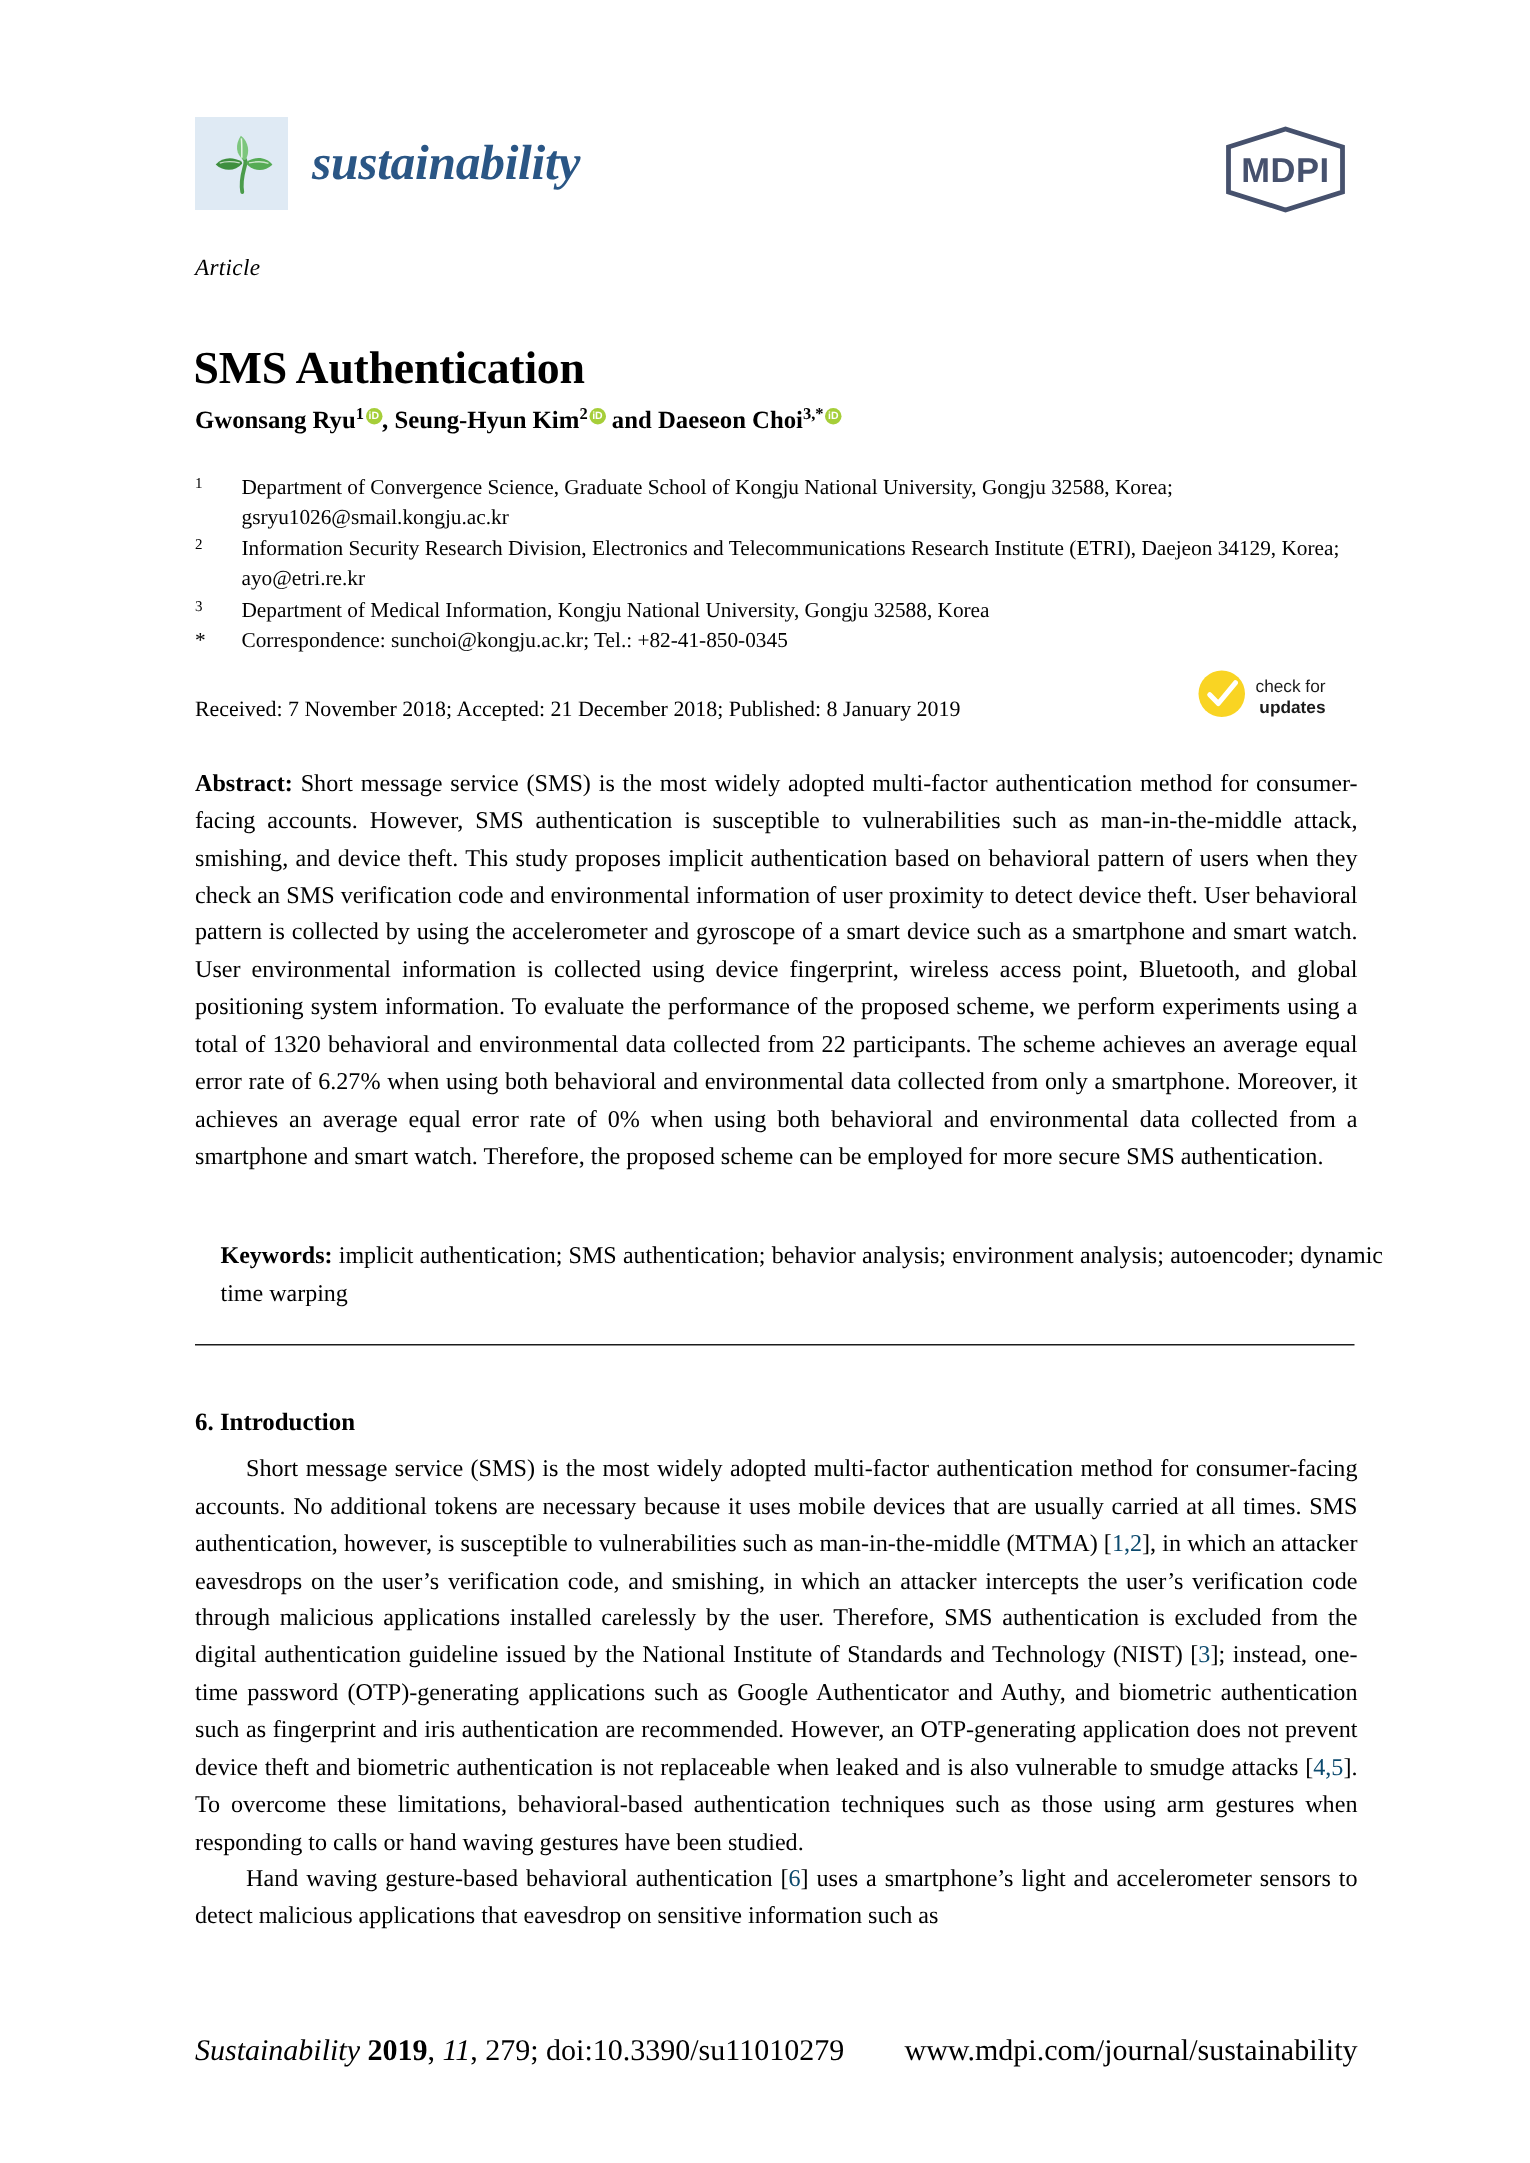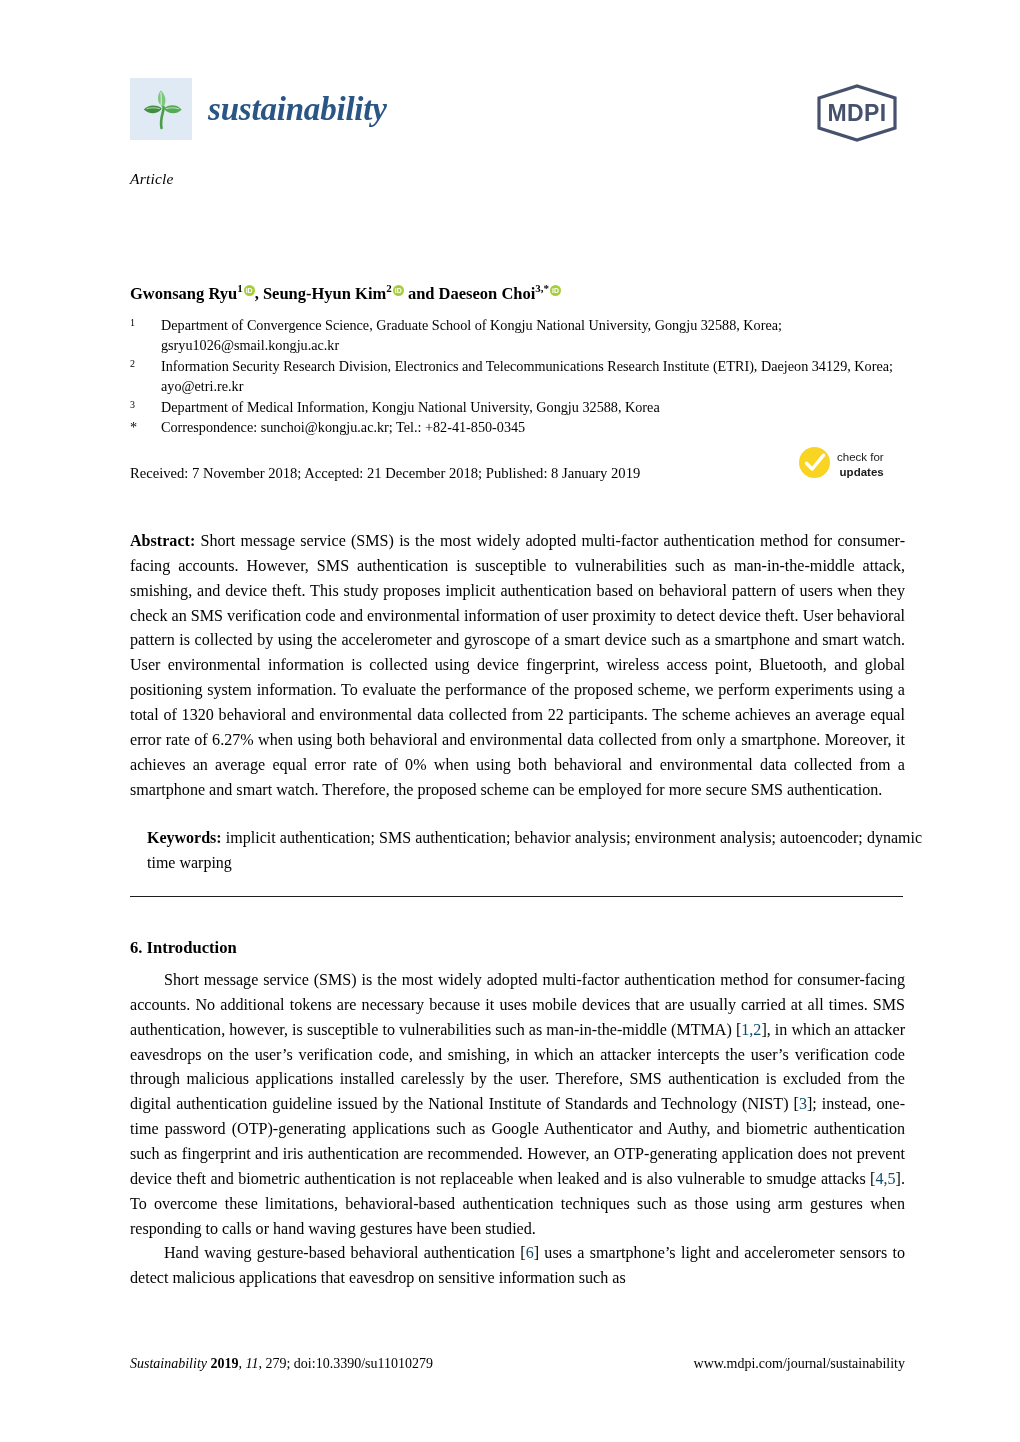--- a/index.html
+++ b/index.html
@@ -82,21 +82,21 @@
     font-weight: bold;
     line-height: 1.16;
     letter-spacing: -0.15px;
     margin: 0;
   }
 
   
   .authors {
     position: absolute;
     left: 130px;
-    top: 282px;
+    top: 270px;
     width: 790px;
     font-size: 16.5px;
     font-weight: bold;
     line-height: 1.2;
   }
   .authors sup { font-size: 11px; font-weight: bold; }
   .orcid {
     display: inline-block;
     width: 11px;
     height: 11px;
@@ -165,21 +165,21 @@
     font-size: 11.5px;
     line-height: 1.25;
     color: #1a1a1a;
   }
   .crossmark-text .bold { font-weight: bold; }
 
   
   .abstract {
     position: absolute;
     left: 130px;
-    top: 529px;
+    top: 511px;
     width: 775px;
     font-size: 16.1px;
     line-height: 1.545;
     text-align: justify;
     text-justify: inter-word;
   }
   .abstract .lead { font-weight: bold; }
 
   .keywords {
     position: absolute;
@@ -225,21 +225,21 @@
     text-indent: 34px;
   }
   .cite { color: #0c4a6e; }
 
   
   .footer {
     position: absolute;
     left: 130px;
     top: 1356px;
     width: 775px;
-    font-size: 14px;
+    font-size: 20px;
     display: flex;
     justify-content: space-between;
     align-items: baseline;
   }
   .footer-left .jname { font-style: italic; }
   .footer-left .year { font-weight: bold; }
   .footer-left .vol { font-style: italic; }
   .footer-right { white-space: nowrap; }
 </style>
 </head>
@@ -275,20 +275,21 @@
         <rect x="12" y="16" width="68" height="26" fill="#ffffff"></rect>
         <text x="46" y="37" text-anchor="middle" font-family="Liberation Sans, sans-serif" font-size="23" font-weight="bold" fill="#46516d" letter-spacing="0.4">MDPI</text>
       </svg>
     </div>
   </div>
 
   <div class="article-type">Article</div>
 
   <h1 class="paper-title">
     <br>
+    <span>SMS Authentication</span>
   </h1>
 
   <div class="authors">
     <span>Gwonsang Ryu</span><sup>1</sup><span class="orcid"></span><span>, </span><span>Seung-Hyun Kim</span><sup>2</sup><span class="orcid"></span>
     <span>and</span>
     <span>Daeseon Choi</span><sup>3,*</sup><span class="orcid"></span>
   </div>
 
   <div class="affiliations">
     <div class="affil-row">

